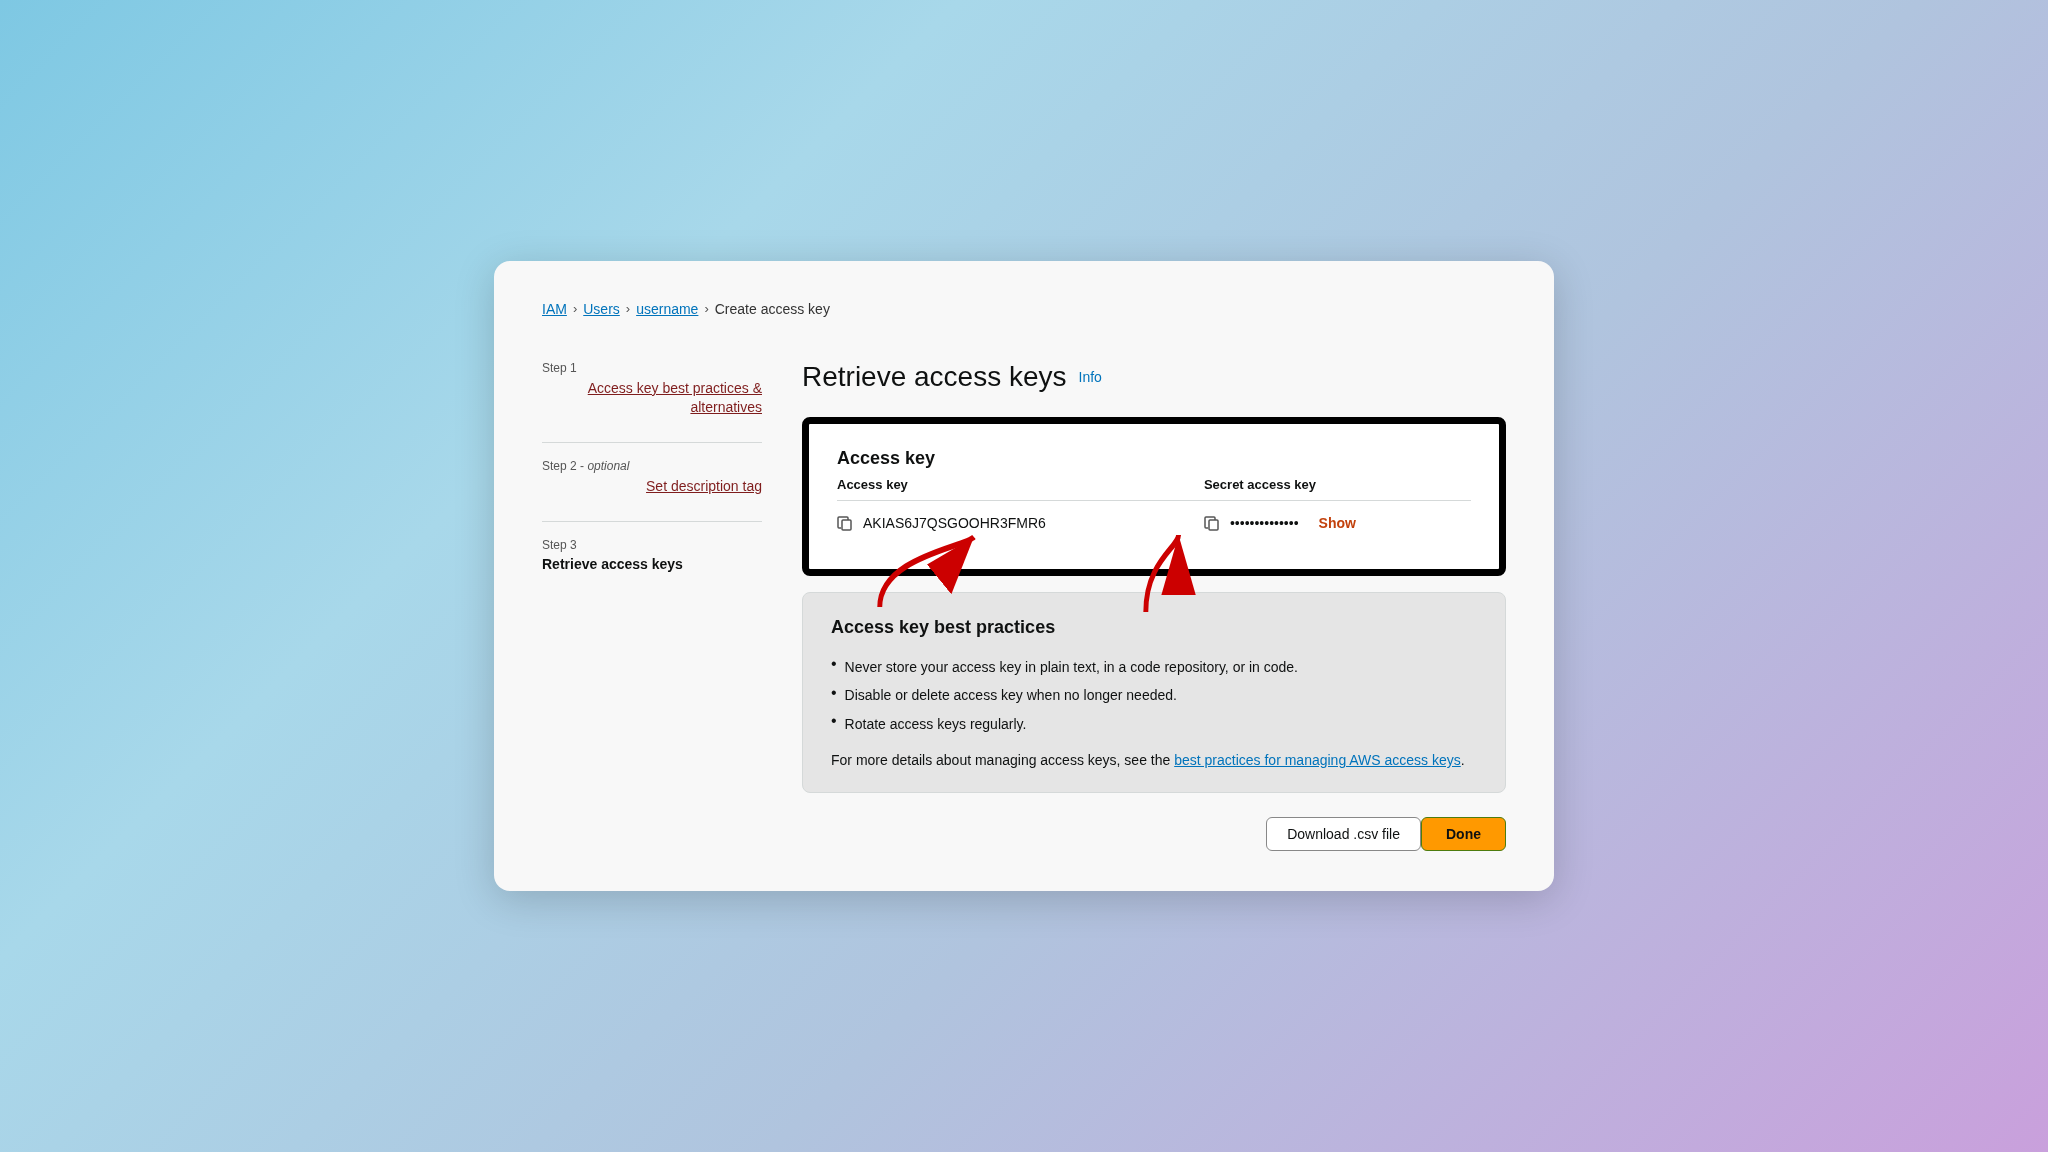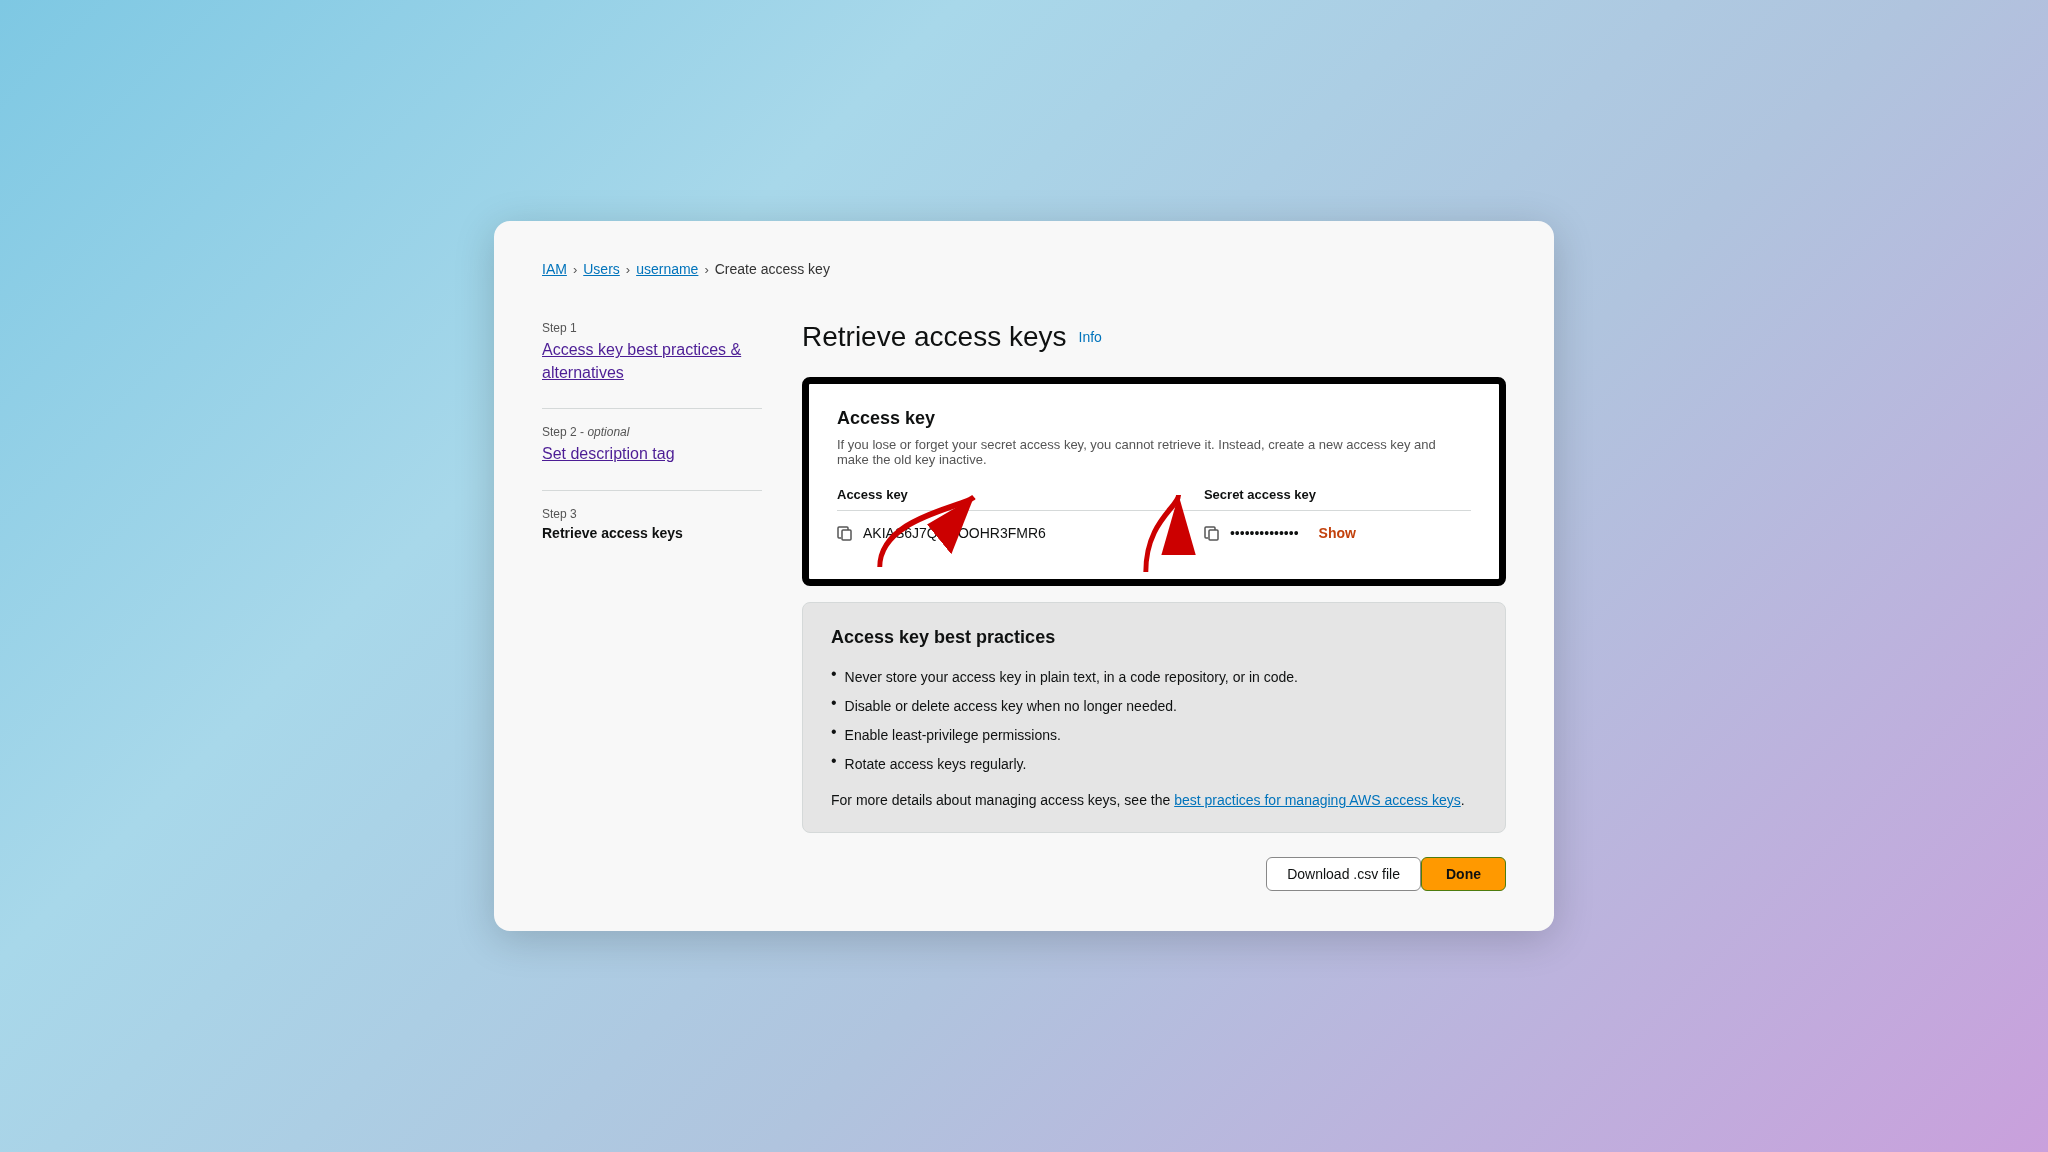--- a/index.html
+++ b/index.html
@@ -65,25 +65,26 @@
       font-size: 12px;
       color: #555;
       margin-bottom: 4px;
     }
 
     .sidebar-step-label .optional {
       font-style: italic;
     }
 
     .sidebar-step-link {
-      font-size: 16px;
-      color: #4c1d95;
+      font-size: 14px;
+      color: #7f1d1d;
       text-decoration: underline;
       cursor: pointer;
       line-height: 1.4;
+      text-align: right;
     }
 
     .sidebar-step-active {
       font-size: 14px;
       font-weight: 700;
       color: #0f1111;
     }
 
     .sidebar-divider {
       border: none;
@@ -299,21 +300,20 @@
 
       <div class="page-title-row">
         <h1 class="page-title">Retrieve access keys</h1>
         <a class="info-link">Info</a>
       </div>
 
       <div style="position: relative;">
 
         <div class="card">
           <div class="card-title">Access key</div>
-          <div class="card-subtitle">If you lose or forget your secret access key, you cannot retrieve it. Instead, create a new access key and make the old key inactive.</div>
           <table class="keys-table">
             <thead>
               <tr>
                 <th>Access key</th>
                 <th>Secret access key</th>
               </tr>
             </thead>
             <tbody>
               <tr>
                 <td>
@@ -359,23 +359,20 @@
         <div class="best-practices-card">
           <div class="best-practices-title">Access key best practices</div>
           <ul class="best-practices-list">
             <li>
                 <span>Never store your access key in plain text, in a code repository, or in code.</span>
               </li>
             <li>
                 <span>Disable or delete access key when no longer needed.</span>
               </li>
             <li>
-                <span>Enable least-privilege permissions.</span>
-              </li>
-            <li>
                 <span>Rotate access keys regularly.</span>
               </li>
           </ul>
           <p class="best-practices-footer">
             <span>For more details about managing access keys, see the </span><a class="best-practices-footer-link">best practices for managing AWS access keys</a><span>.</span>
           </p>
         </div>
       </div>
 
       <div class="footer-buttons">

